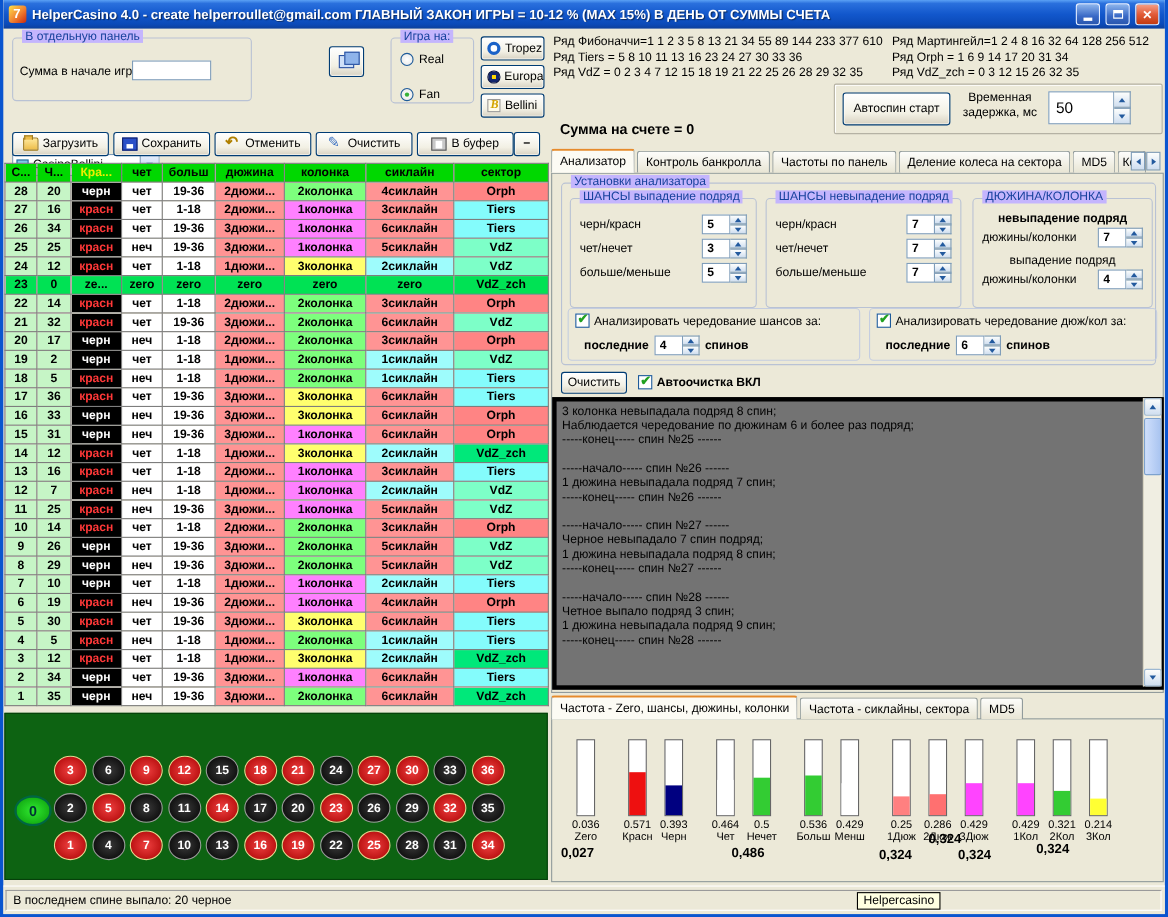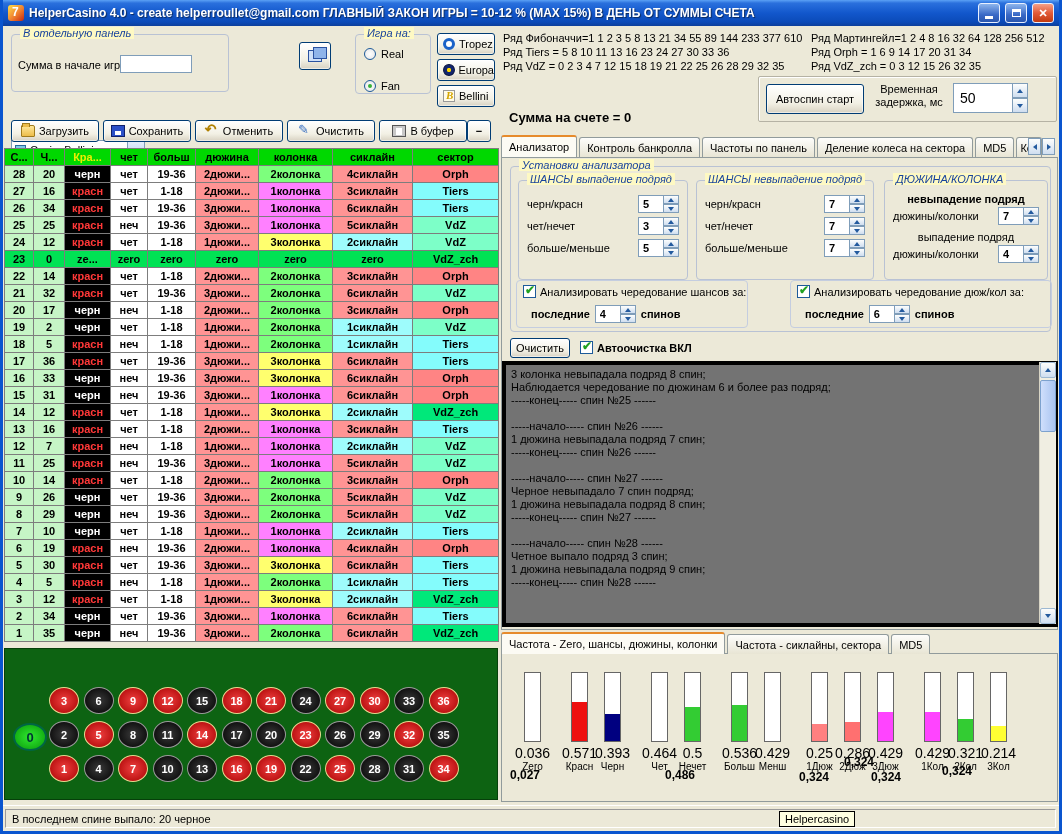--- a/index.html
+++ b/index.html
@@ -22,22 +22,22 @@
   .wbtn.close { background:linear-gradient(180deg,#f5a088,#e25b38 50%,#c23a10); }
   .glyph-min { width:8px; height:3px; background:#fff; margin-top:9px; }
   .glyph-max { width:9px; height:8px; border:1px solid #fff; border-top-width:3px; }
   
   .abs { position:absolute; }
   .xpbtn { display:inline-flex; align-items:center; justify-content:center; gap:4px;
     border:1px solid #003c74; border-radius:3px; font-family:"Liberation Sans",sans-serif; font-size:11px; color:#000;
     background:linear-gradient(180deg,#ffffff 0%,#f2f0e4 65%,#d8d2c2 100%);
     box-shadow:inset 0 0 0 1px rgba(255,255,255,.55); cursor:default; }
   .groupbox { position:absolute; border:1px solid #b9c2d4; border-radius:4px; }
-  .legend { position:absolute; top:-8px; left:8px; background:#fef9c3; padding:0 3px;
-    color:#17429c; white-space:nowrap;font-style:italic; }
+  .legend { position:absolute; top:-8px; left:8px; background:#c4b5fd; padding:0 3px;
+    color:#17429c; white-space:nowrap; }
   .lbl { position:absolute; color:#000; white-space:nowrap; }
   .txt { border:1px solid #7f9db9; background:#fff; font:11px "Liberation Sans",sans-serif; padding:1px 3px; }
   .frame { position:absolute; border:1px solid #b5b2a4; border-radius:2px; box-shadow:inset 1px 1px 0 #fff; }
   .center { text-align:center; }
   
   .cb { display:inline-flex; align-items:center; gap:4px; position:absolute; white-space:nowrap; }
   .cbbox { width:13px; height:13px; border:1px solid #1d5a99; background:#fff; position:relative; flex:none; }
   .cbbox.checked::after { content:"✔"; position:absolute; left:1px; top:-3px; color:#21a121; font-size:12px; font-weight:bold; }
   .radio { display:flex; align-items:center; gap:5px; }
   .rdot { width:12px; height:12px; border-radius:50%; border:1px solid #1d5a99;
@@ -127,21 +127,21 @@
   .vscroll .sbtn { position:absolute; left:0; width:16px; height:16px; border:1px solid #9db8d2; border-radius:2px;
     background:linear-gradient(#fdfdfb,#cfdef0); display:flex; align-items:center; justify-content:center; }
   .vscroll .thumb { position:absolute; left:0; top:18px; width:16px; height:52px; border:1px solid #7da2ce; border-radius:2px;
     background:linear-gradient(90deg,#cfdffc,#a9c4f0); }
   
   .barsWrap { position:absolute; left:14px; top:18px; display:flex; align-items:flex-start; }
   .bgroup { display:flex; margin-right:14px; }
   .bcell { width:33px; display:flex; flex-direction:column; align-items:center; }
   .bar { width:17px; height:70px; border:1px solid #666; background:#fff; position:relative; }
   .bar .fill { position:absolute; bottom:0; left:0; right:0; }
-  .bval { font-size:14px; margin-top:3px; white-space:nowrap; }
+  .bval { font-size:10px; margin-top:3px; white-space:nowrap; }
   .bname { font-size:10px; white-space:nowrap; }
   .btotal { position:absolute; font-weight:bold; font-size:12px; }
   
   .statusbar {  position:absolute; left:0; top:805px; width:100%; height:26px; background:#ece9d8; border-top:1px solid #fff; }
   .status-inner { position:absolute; inset:3px 3px 3px 2px; border:1px solid; border-color:#9a9a9a #fff #fff #9a9a9a;
     display:flex; align-items:center; padding-left:6px; }
   .tooltip { position:absolute; left:776px; top:811px; padding:1px 5px; background:#ffffe1;
     border:1px solid #000; font-size:11px; z-index:20; }
   .balance { position:absolute; font-weight:bold; font-size:13px; }
   .series-line { white-space:nowrap; line-height:14px; }
@@ -433,21 +433,21 @@
               <span class="sb">
                 <span class="tri-up"></span>
               </span>
               <span class="sb">
                 <span class="tri-down"></span>
               </span>
             </span>
           </span>
         </div>
       </div>
-      <div class="groupbox" style="left: 14px; top: 122px; width: 232px; height: 48px; border-color: rgb(196, 205, 224);">
+      <div class="groupbox" style="left: 14px; top: 122px; width: 266px; height: 48px; border-color: rgb(196, 205, 224);">
         <span class="cb" style="left: 6px; top: 4px;">
           <span class="cbbox checked"></span>
           <span>Анализировать чередование шансов за:</span>
         </span>
         <div class="altline" style="left: 14px; top: 24px;">
           <span class="bold">последние</span>
           <span class="spinbox">
             <input value="4" style="">
             <span class="spinbtns">
               <span class="sb">

